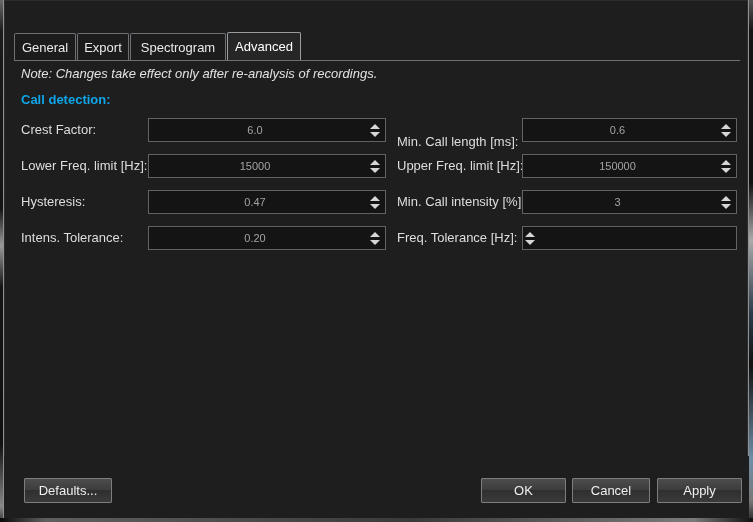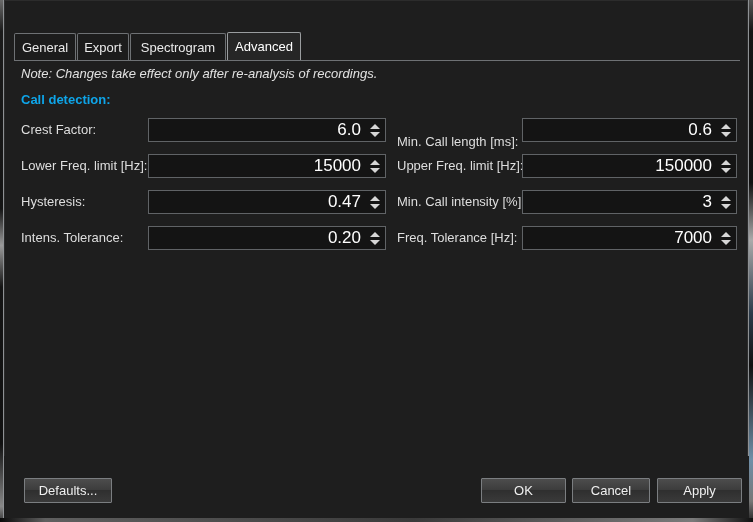--- a/index.html
+++ b/index.html
@@ -181,24 +181,24 @@
   }
   .spinbox {
     position: absolute;
     height: 24px;
     background: #141414;
     border: 1px solid #606366;
     display: flex; align-items: center;
   }
   .spin-value {
     flex: 1;
-    text-align: right;
+    text-align: center;
     padding-right: 7px;
-    font-size: 17px;
-    color: #ffffff;
+    font-size: 11px;
+    color: #a3a3a3;
     overflow: hidden;
     white-space: nowrap;
   }
   .spin-arrows {
     width: 17px; height: 22px;
     display: flex; flex-direction: column;
     justify-content: center; align-items: center;
     gap: 3px;
     padding-right: 3px;
   }
@@ -320,21 +320,20 @@
           <div class="field-label" style="left: 7px; top: 169px;">Intens. Tolerance:</div>
           <div class="spinbox" style="left: 134px; top: 165px; width: 238px;">
             <div class="spin-value">0.20</div>
             <div class="spin-arrows">
               <div class="arrow-up"></div>
               <div class="arrow-down"></div>
             </div>
           </div>
           <div class="field-label" style="left: 383px; top: 169px;">Freq. Tolerance [Hz]:</div>
           <div class="spinbox" style="left: 508px; top: 165px; width: 215px;">
-            <div class="spin-value">7000</div>
             <div class="spin-arrows">
               <div class="arrow-up"></div>
               <div class="arrow-down"></div>
             </div>
           </div>
         </div>
     </div>
 
     <div id="footer">
       <div class="dlgbtn" id="btn-defaults">Defaults...</div>

